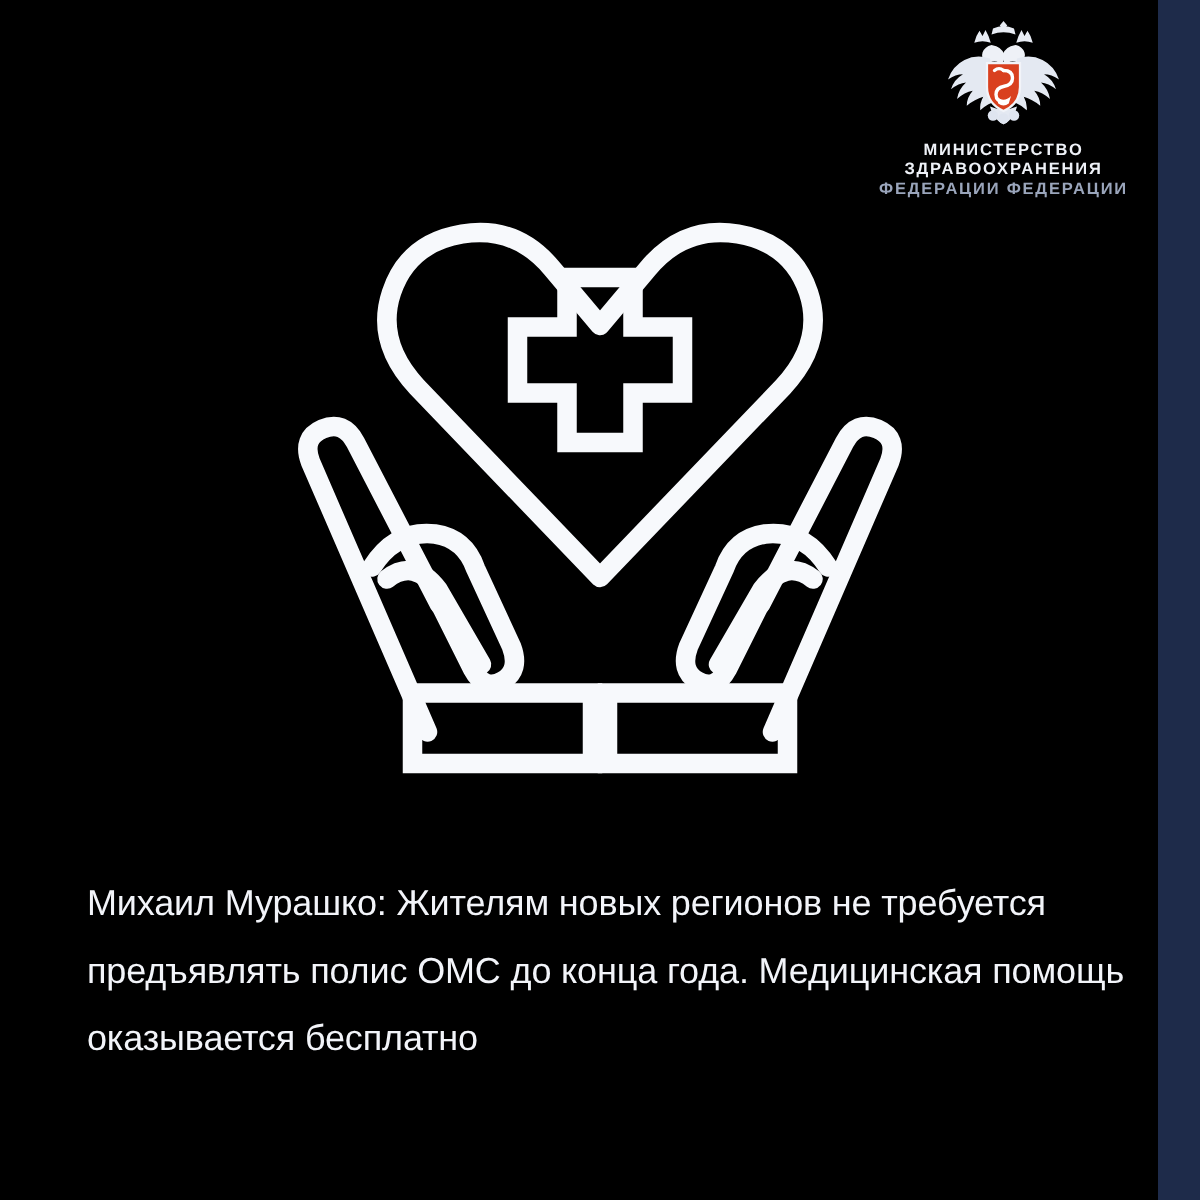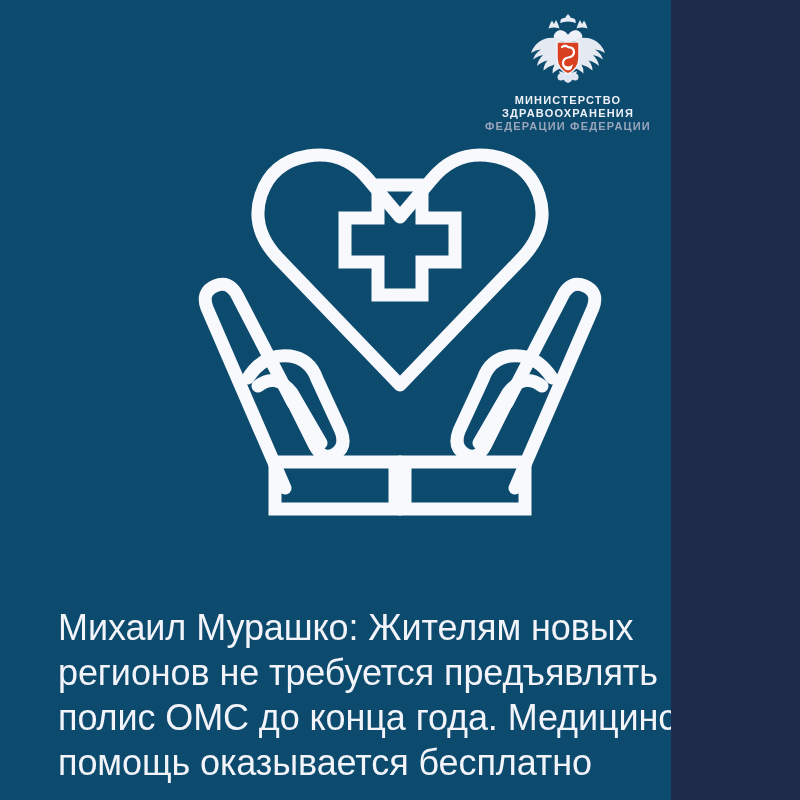--- a/index.html
+++ b/index.html
@@ -2,25 +2,26 @@
 <html><head>
 <meta charset="utf-8">
 <style>
   html, body {
     margin: 0;
     padding: 0;
     background: #1e2b4a;
   }
   #poster {
     position: relative;
-    width: 671px;
+    width: 756px;
     height: 800px;
-    background: #0c4a6e;
+    background: #000000;
     overflow: hidden;
     font-family: "Liberation Sans", sans-serif;
+    padding-left: 16px;
   }
 
   
   #emblem-block {
     position: absolute;
     top: 12px;
     right: 18px;
     width: 170px;
     display: flex;
     flex-direction: column;
@@ -73,24 +74,24 @@
     stroke: #f7f9fc;
     stroke-width: 13;
     stroke-linecap: butt;
     stroke-linejoin: miter;
   }
 
   
   #headline {
     position: absolute;
     left: 58px;
-    top: 605px;
+    top: 580px;
     width: 706px;
     color: #f2f4f9;
-    font-size: 36px;
+    font-size: 24px;
     line-height: 45px;
     font-weight: normal;
     letter-spacing: -0.1px;
   }
 </style>
 </head>
 <body>
 
 <div id="poster">
 

